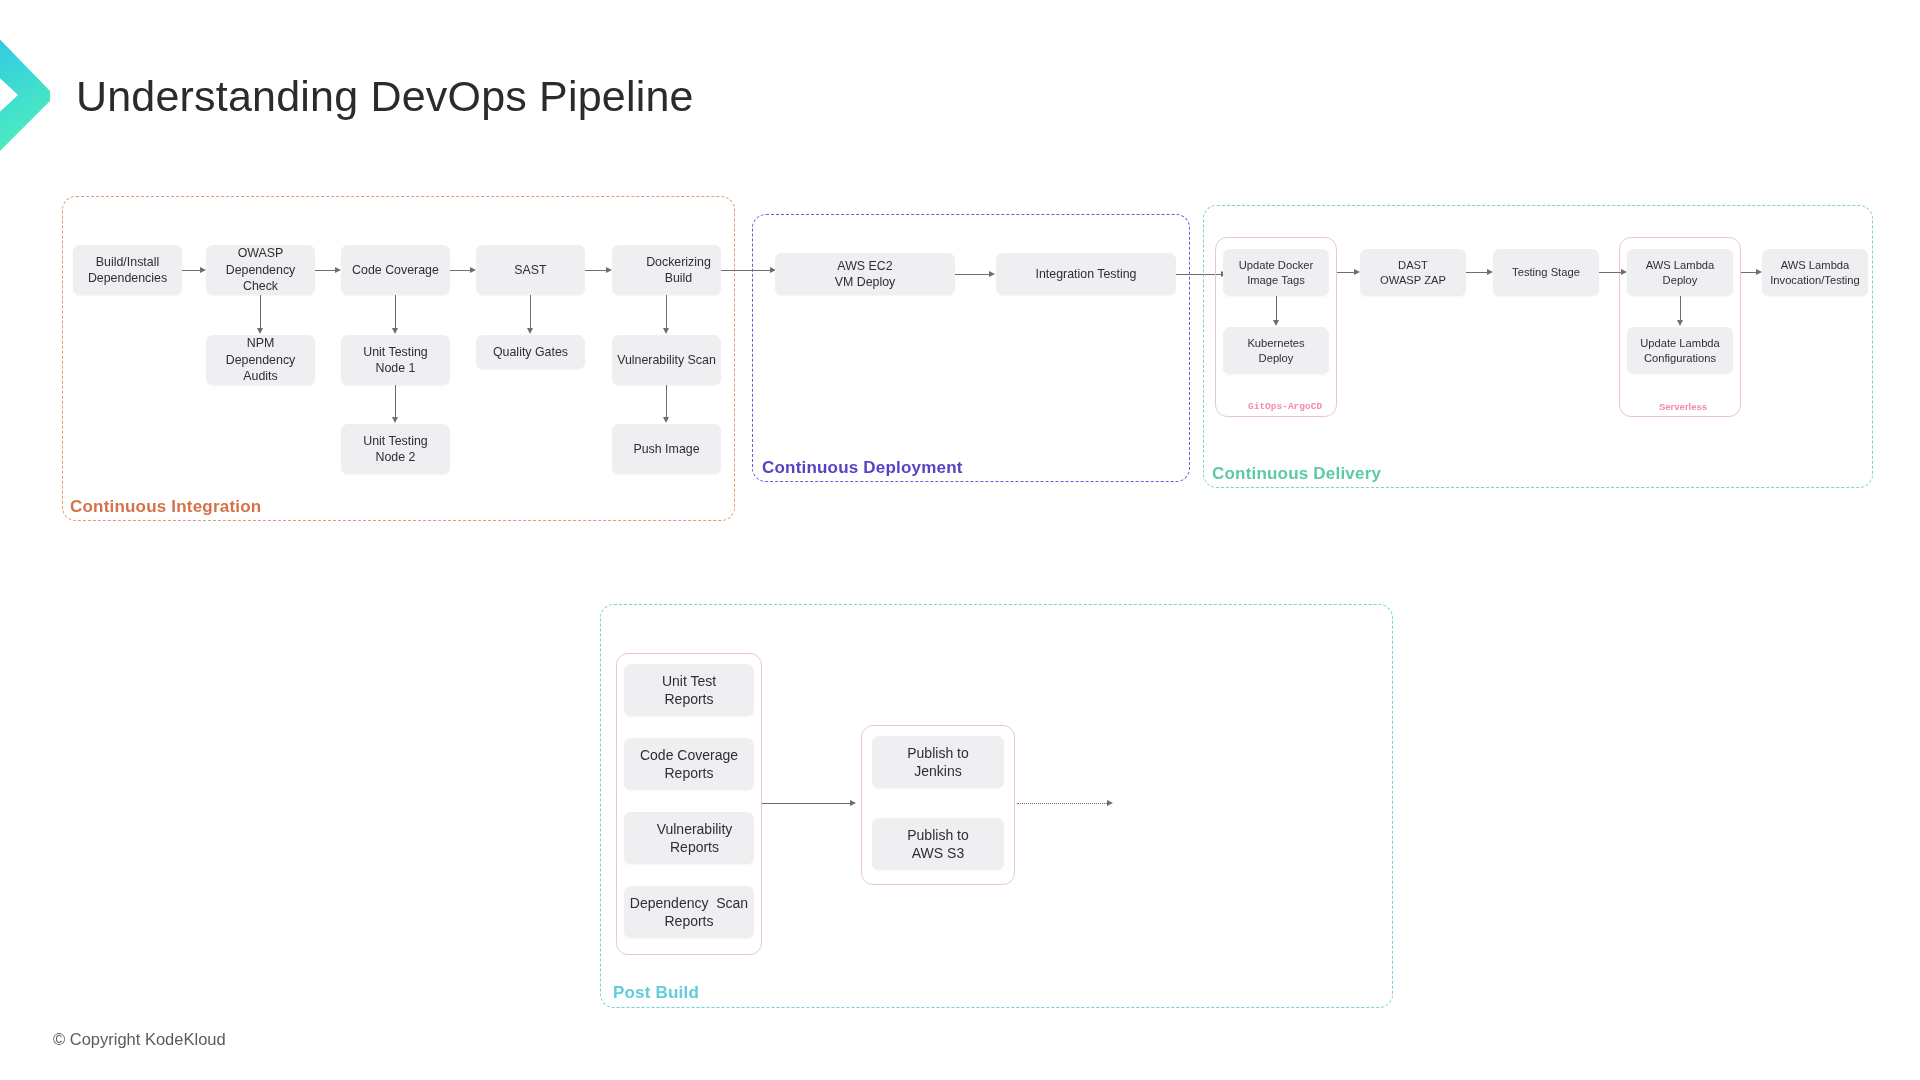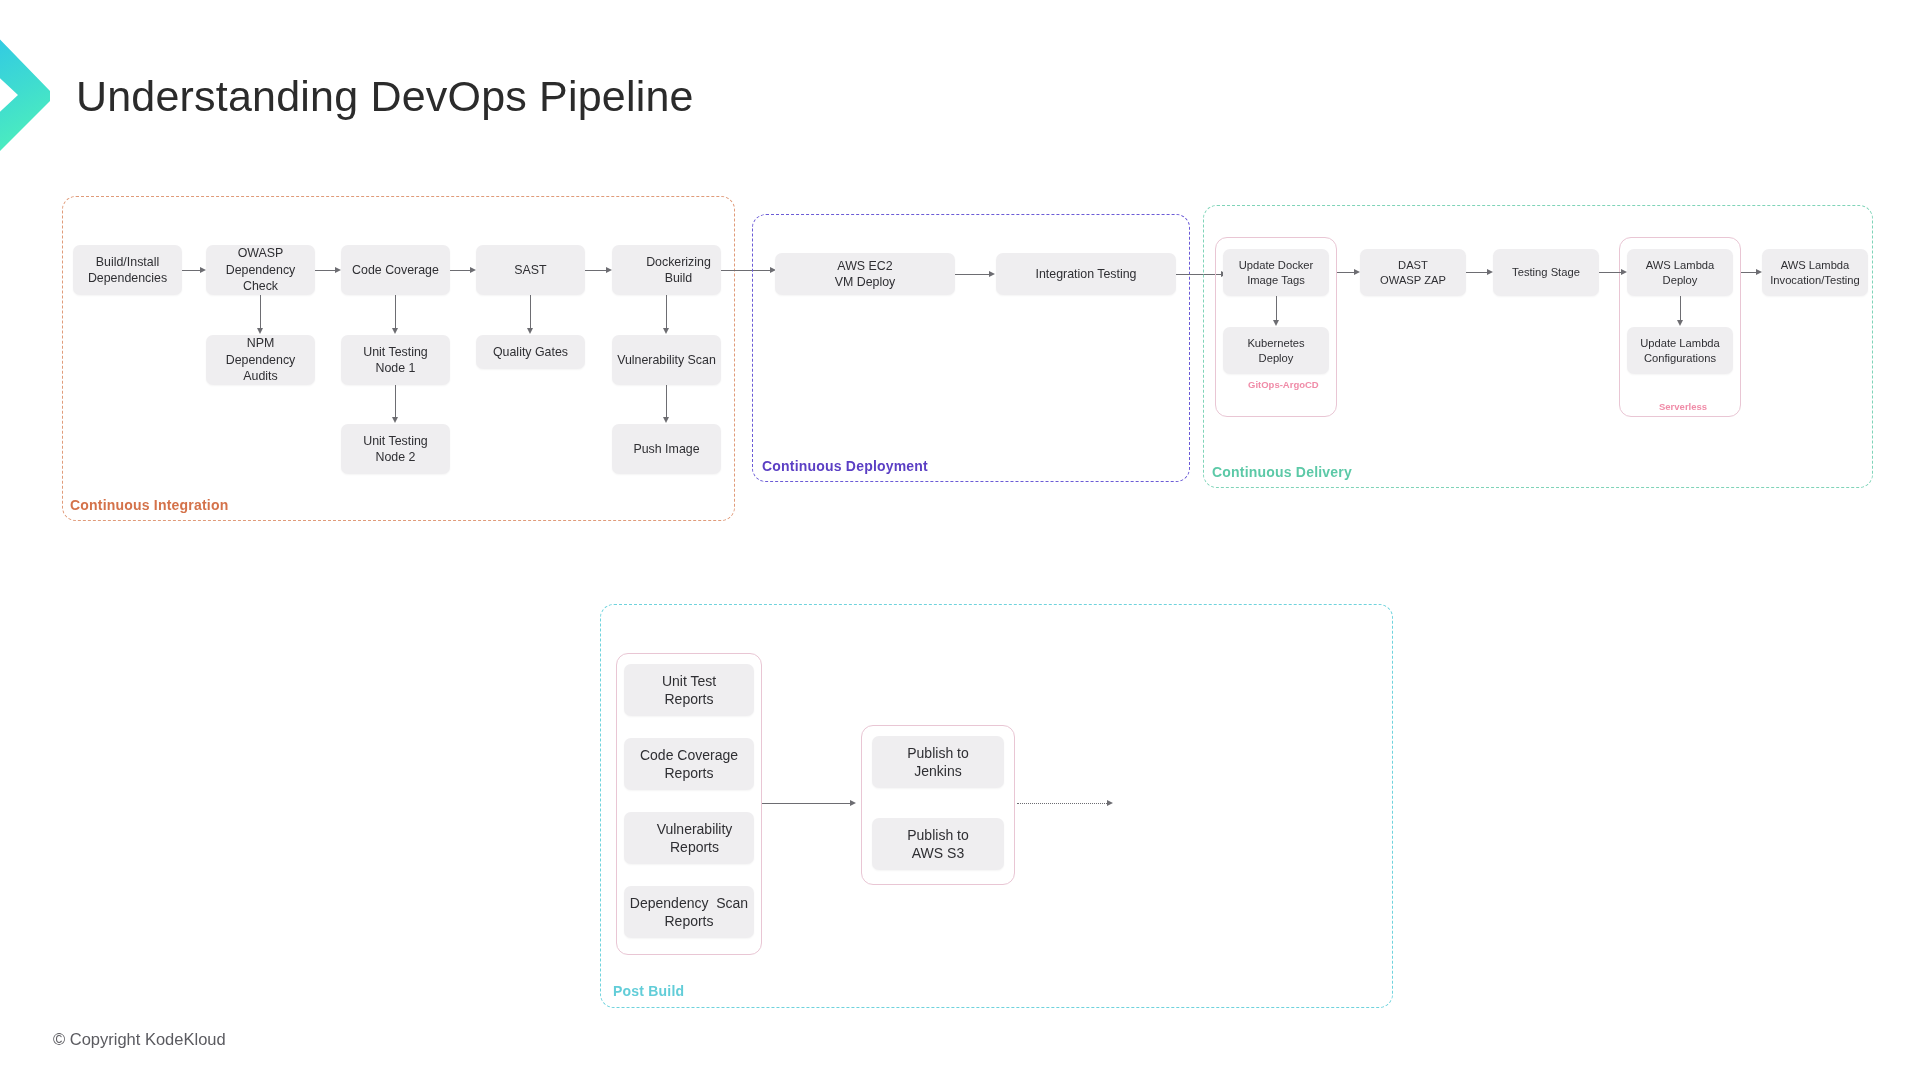--- a/index.html
+++ b/index.html
@@ -26,21 +26,21 @@
   
   .phase{
     position:absolute;
     border-style:dashed;border-width:1.6px;
     border-radius:14px;
     box-sizing:border-box;
     background:transparent;
   }
   .phase-label{
     position:absolute;
-    font-size:14px;font-weight:bold;
+    font-size:17px;font-weight:bold;
     white-space:nowrap;letter-spacing:.2px;
   }
 
   
   .subgroup{
     position:absolute;
     border:1.3px solid #e9c6d4;
     border-radius:12px;
     box-sizing:border-box;
     background:transparent;
@@ -214,21 +214,21 @@
   <div class="arrowhead right" style="left:989px;top:270.5px;"></div>
 
   <div class="conn h" style="left:1176px;top:274px;width:45px;"></div>
   <div class="arrowhead right" style="left:1221px;top:270.5px;"></div>
 
   <div class="phase" style="left:1203px;top:205px;width:670px;height:283px;border-color:#7fd4b8;">
   </div>
   <div class="phase-label" style="left:1212px;top:464px;color:#5cc9a7;">Continuous Delivery</div>
 
   <div class="subgroup" style="left:1215px;top:237px;width:122px;height:180px;"></div>
-  <div class="subgroup-label" style="left:1248px;top:379px;">GitOps-ArgoCD</div>
+  <div class="subgroup-label" style="left:1248px;top:401px;font-family:Liberation Mono, monospace;">GitOps-ArgoCD</div>
 
   <div class="node small" style="left:1223px;top:249px;width:106px;height:47px;">
     <span>Update Docker<br>Image Tags</span>
   </div>
 
   <div class="node small" style="left:1223px;top:327px;width:106px;height:47px;">
     <span>Kubernetes<br>Deploy</span>
   </div>
 
   <div class="conn v" style="left:1276px;top:296px;width:1.2px;height:24px;"></div>

